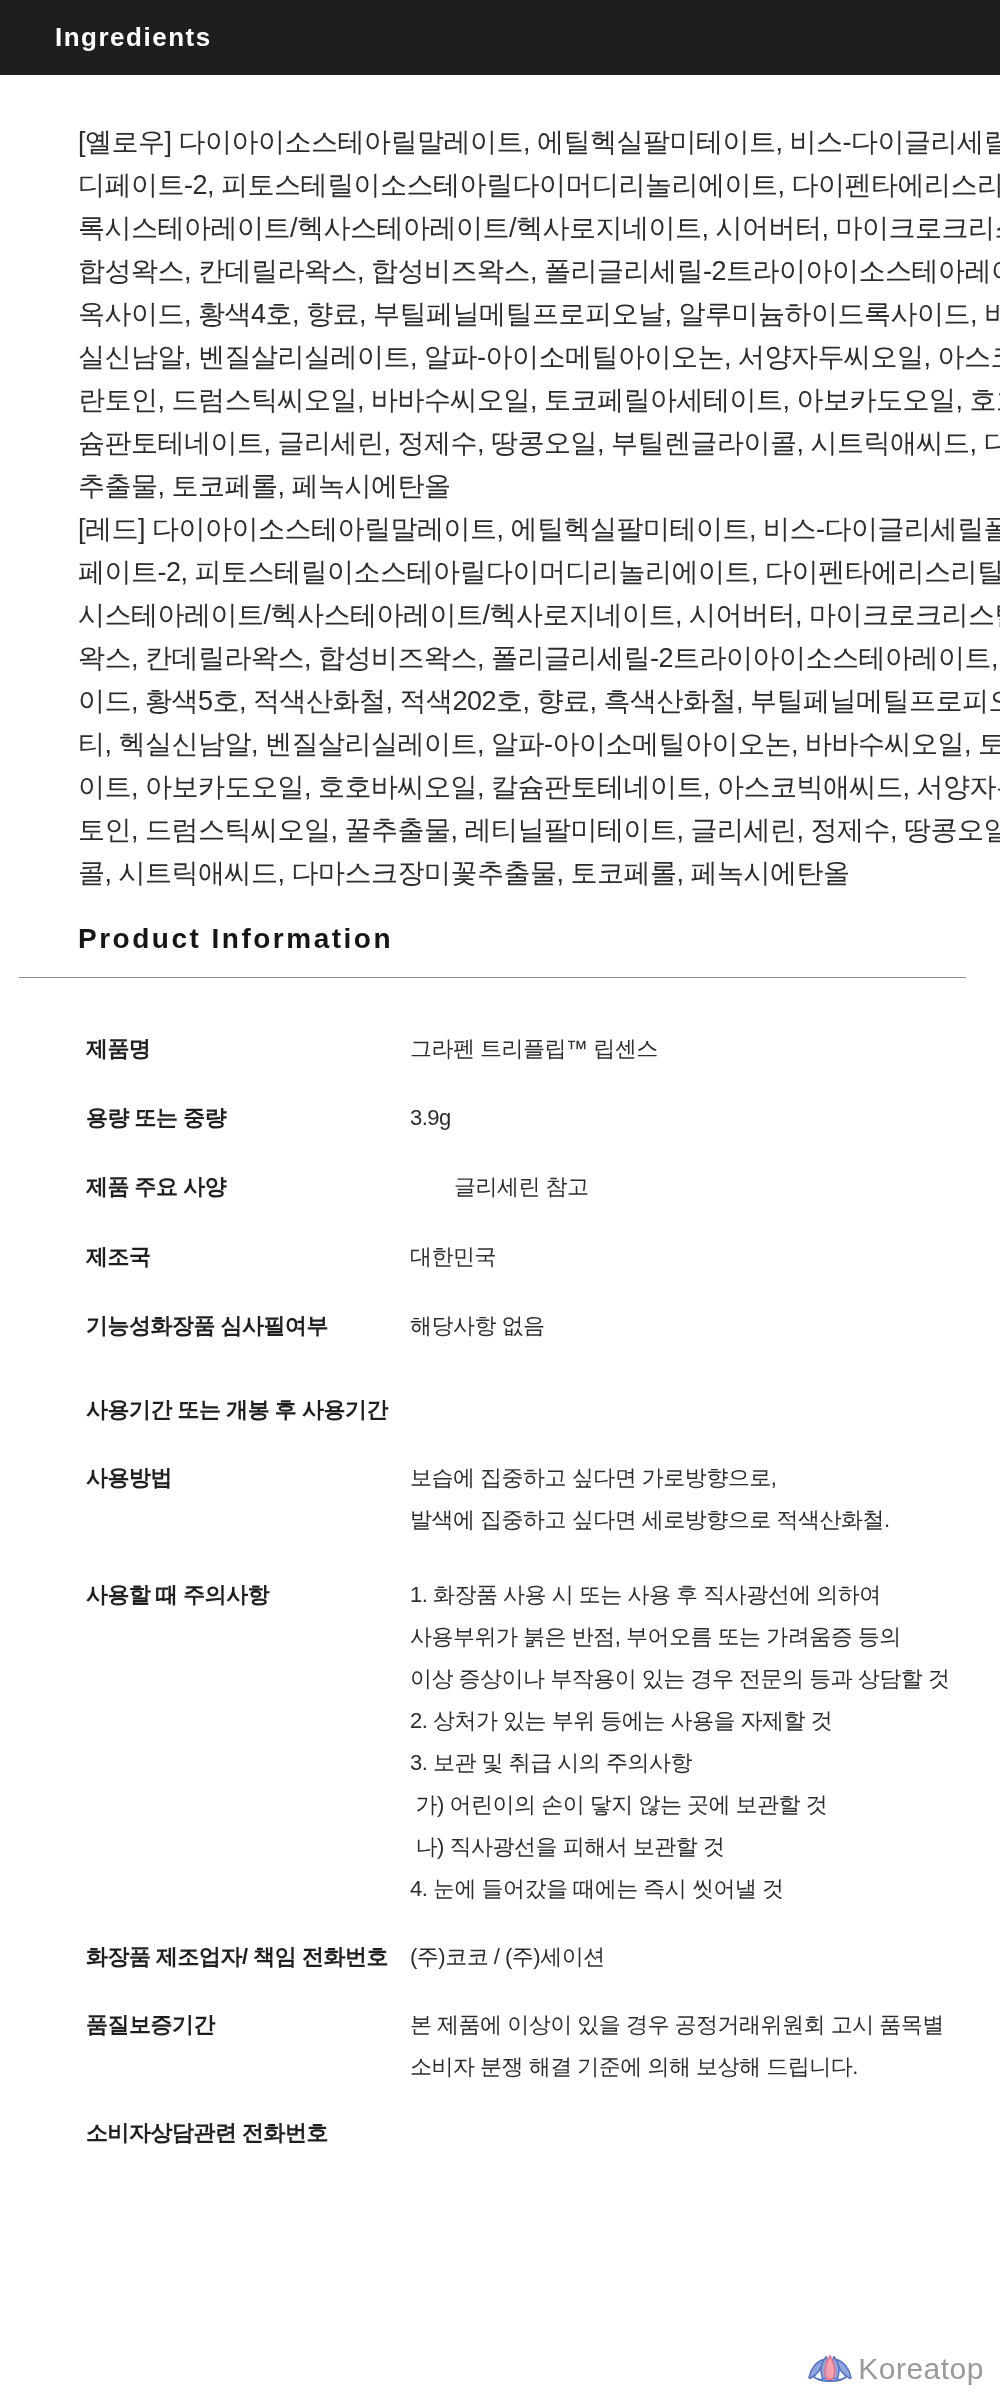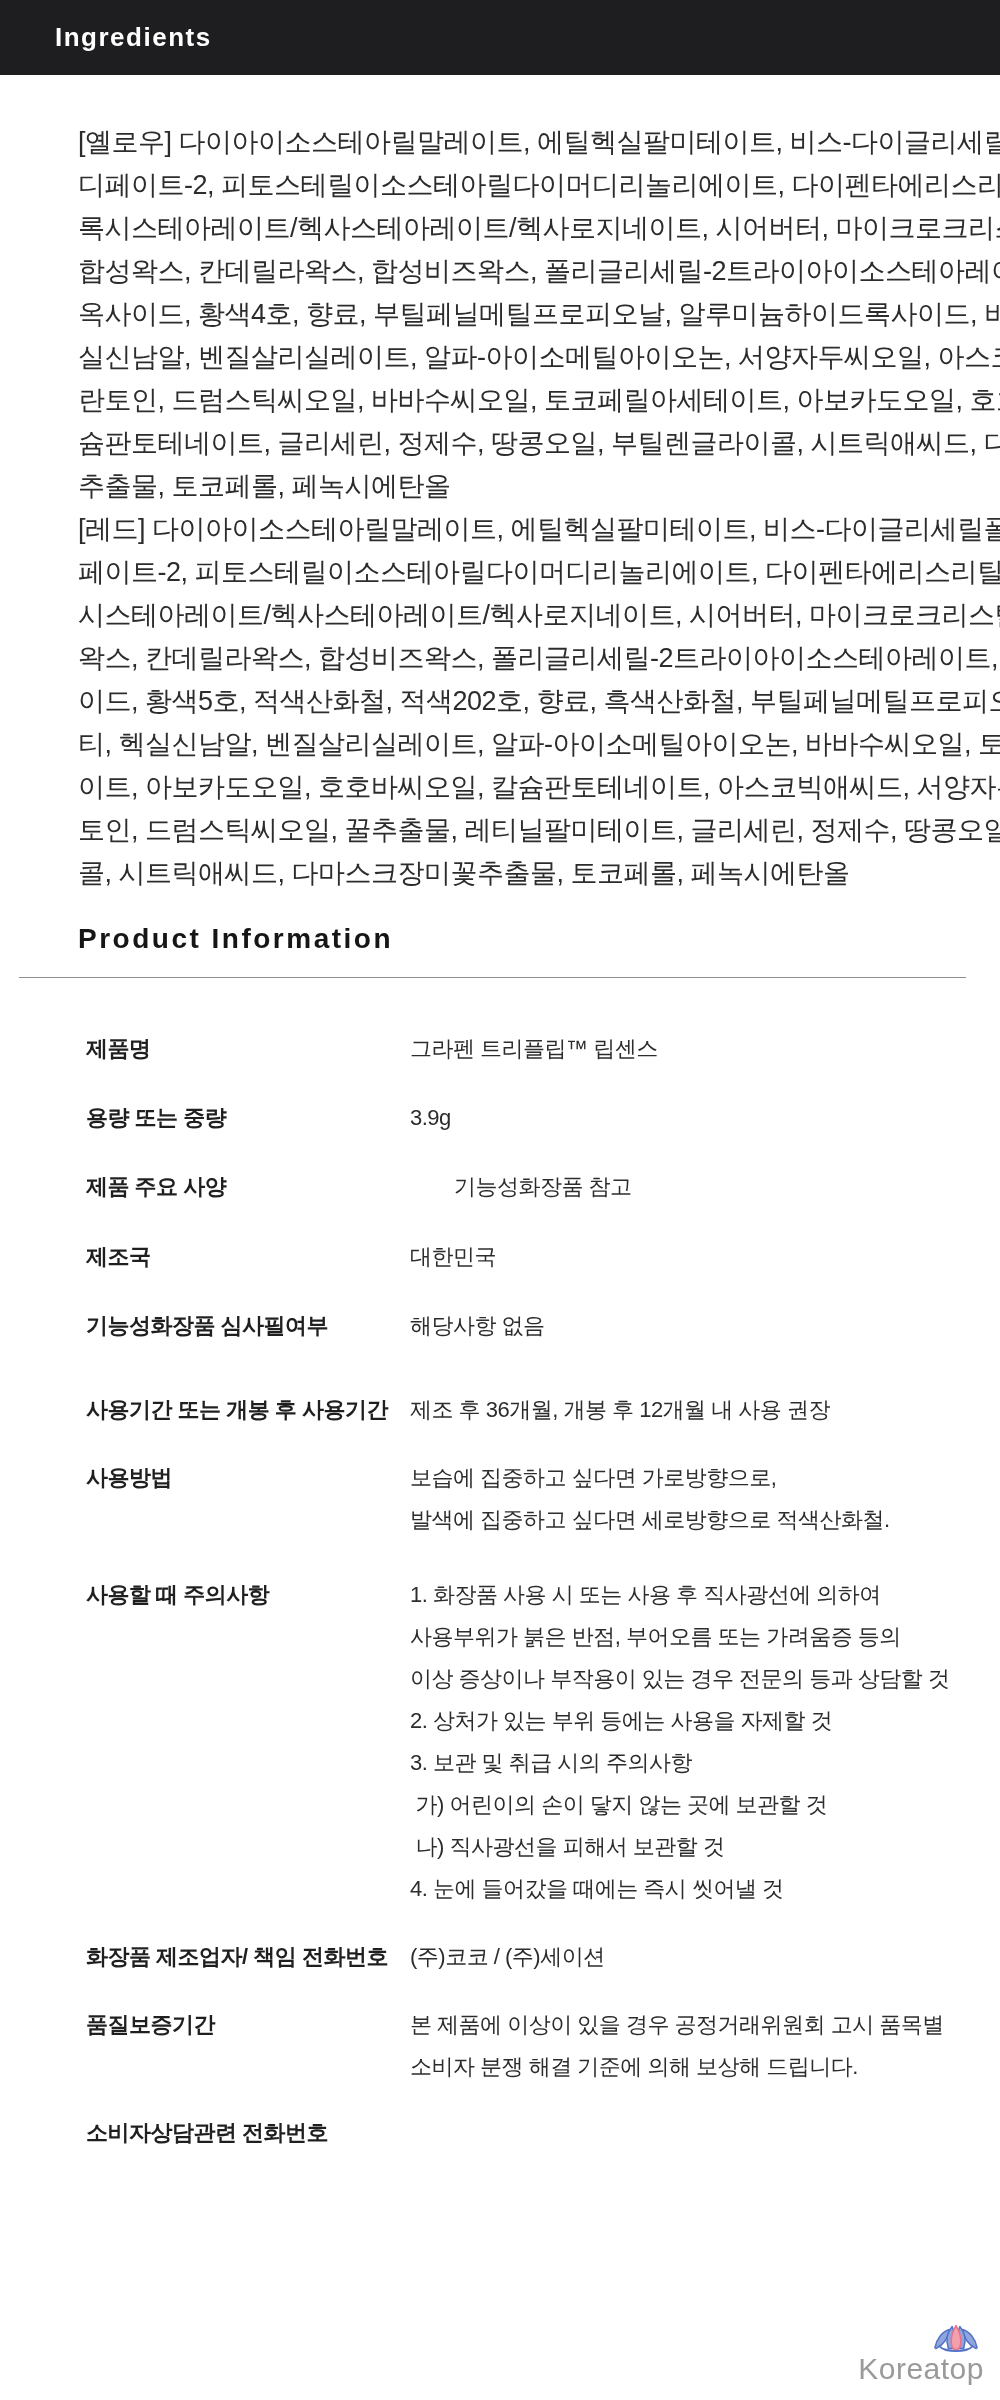--- a/index.html
+++ b/index.html
@@ -84,21 +84,21 @@
     white-space: pre;
   }
   
   .footer {
     position: absolute;
     right: 16px;
     bottom: 16px;
     display: flex;
     align-items: center;
   }
-  .logo { display: flex; align-items: flex-end; flex-direction: column; }
+  .logo { display: flex; align-items: flex-end; }
   .logo svg { display: block; margin-right: 6px; }
   .logo-text {
     font-size: 30px;
     font-weight: 400;
     letter-spacing: 0.5px;
     color: #9a9a9a;
     line-height: 30px;
   }
 </style>
 </head>
@@ -139,33 +139,32 @@
       <div class="row">
         <div class="row-label">제품명</div>
         <div class="row-value">그라펜 트리플립™ 립센스</div>
       </div>
       <div class="row">
         <div class="row-label">용량 또는 중량</div>
         <div class="row-value">3.9g</div>
       </div>
       <div class="row">
         <div class="row-label">제품 주요 사양</div>
-        <div class="row-value">기능성화장품 참고</div>
+        <div class="row-value">글리세린 참고</div>
       </div>
       <div class="row">
         <div class="row-label">제조국</div>
         <div class="row-value">대한민국</div>
       </div>
       <div class="row">
         <div class="row-label">기능성화장품 심사필여부</div>
         <div class="row-value">해당사항 없음</div>
       </div>
       <div class="row">
         <div class="row-label">사용기간 또는 개봉 후 사용기간</div>
-        <div class="row-value">제조 후 36개월, 개봉 후 12개월 내 사용 권장</div>
       </div>
       <div class="row">
         <div class="row-label">사용방법</div>
         <div class="row-value">보습에 집중하고 싶다면 가로방향으로,
 발색에 집중하고 싶다면 세로방향으로 적색산화철.</div>
       </div>
       <div class="row">
         <div class="row-label">사용할 때 주의사항</div>
         <div class="row-value">1. 화장품 사용 시 또는 사용 후 직사광선에 의하여
 사용부위가 붉은 반점, 부어오름 또는 가려움증 등의

